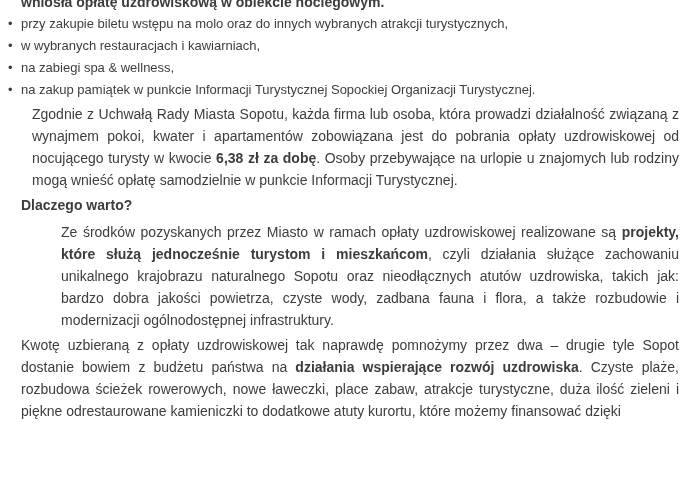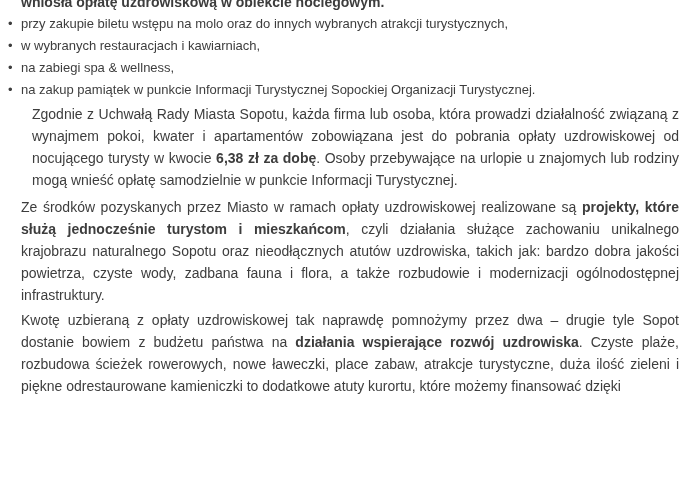--- a/index.html
+++ b/index.html
@@ -38,30 +38,31 @@
     font-size: 13px;
   }
 
   
   [data-name="intro-clipped-line"]        { margin-top: -9px; }
   [data-name="package-benefits-paragraph"]{ margin-top: 17px; }
   [data-name="benefits-list"]             { margin-top: 12px; }
   [data-name="kurort-fee-heading"]        { margin-top: 11px; }
   [data-name="kurort-fee-paragraph"]      { margin-top: 2px; margin-left: 11px; }
   [data-name="why-worth-heading"]         { margin-top: 3px; }
-  [data-name="city-projects-paragraph"]   { margin-top: 5px; }
+  [data-name="city-projects-paragraph"]   { margin-top: 5px; margin-left: 40px; }
   [data-name="doubled-amount-paragraph"]  { margin-top: 3px; }
 </style>
 </head>
 <body style="background: rgb(255, 255, 255); color: rgb(61, 61, 61);">
 
 <main class="content" id="content-root" data-name="article-content">
     <p class="para" data-name="intro-clipped-line"><strong data-name="bold-text-segment">wniosła opłatę uzdrowiskową w obiekcie noclegowym.</strong></p>
     <ul class="bullets" data-name="benefits-list">
       <li data-name="list-item"><span class="dot" data-name="bullet-dot-icon">•</span><span data-name="list-item-text">przy zakupie biletu wstępu na molo oraz do innych wybranych atrakcji turystycznych,</span></li>
       <li data-name="list-item"><span class="dot" data-name="bullet-dot-icon">•</span><span data-name="list-item-text">w wybranych restauracjach i kawiarniach,</span></li>
       <li data-name="list-item"><span class="dot" data-name="bullet-dot-icon">•</span><span data-name="list-item-text">na zabiegi spa &amp; wellness,</span></li>
       <li data-name="list-item"><span class="dot" data-name="bullet-dot-icon">•</span><span data-name="list-item-text">na zakup pamiątek w punkcie Informacji Turystycznej Sopockiej Organizacji Turystycznej.</span></li>
     </ul>
     <p class="para justify" data-name="kurort-fee-paragraph"><span data-name="text-segment">Zgodnie z Uchwałą Rady Miasta Sopotu, każda firma lub osoba, która prowadzi działalność związaną z wynajmem pokoi, kwater i apartamentów zobowiązana jest do pobrania opłaty uzdrowiskowej od nocującego turysty w kwocie </span><strong data-name="bold-text-segment">6,38 zł za dobę</strong><span data-name="text-segment">. Osoby przebywające na urlopie u znajomych lub rodziny mogą wnieść opłatę samodzielnie w punkcie Informacji Turystycznej.</span></p>
+    <p class="para heading" data-name="why-worth-heading"><strong data-name="bold-text-segment">Dlaczego warto?</strong></p>
     <p class="para justify" data-name="city-projects-paragraph"><span data-name="text-segment">Ze środków pozyskanych przez Miasto w ramach opłaty uzdrowiskowej realizowane są </span><strong data-name="bold-text-segment">projekty, które służą jednocześnie turystom i mieszkańcom</strong><span data-name="text-segment">, czyli działania służące zachowaniu unikalnego krajobrazu naturalnego Sopotu oraz nieodłącznych atutów uzdrowiska, takich jak: bardzo dobra jakości powietrza, czyste wody, zadbana fauna i flora, a także rozbudowie i modernizacji ogólnodostępnej infrastruktury.</span></p>
     <p class="para justify" data-name="doubled-amount-paragraph"><span data-name="text-segment">Kwotę uzbieraną z opłaty uzdrowiskowej tak naprawdę pomnożymy przez dwa – drugie tyle Sopot dostanie bowiem z budżetu państwa na </span><strong data-name="bold-text-segment">działania wspierające rozwój uzdrowiska</strong><span data-name="text-segment">. Czyste plaże, rozbudowa ścieżek rowerowych, nowe ławeczki, place zabaw, atrakcje turystyczne, duża ilość zieleni i piękne odrestaurowane kamieniczki to dodatkowe atuty kurortu, które możemy finansować dzięki</span></p>
   </main>
 
 </body></html>

